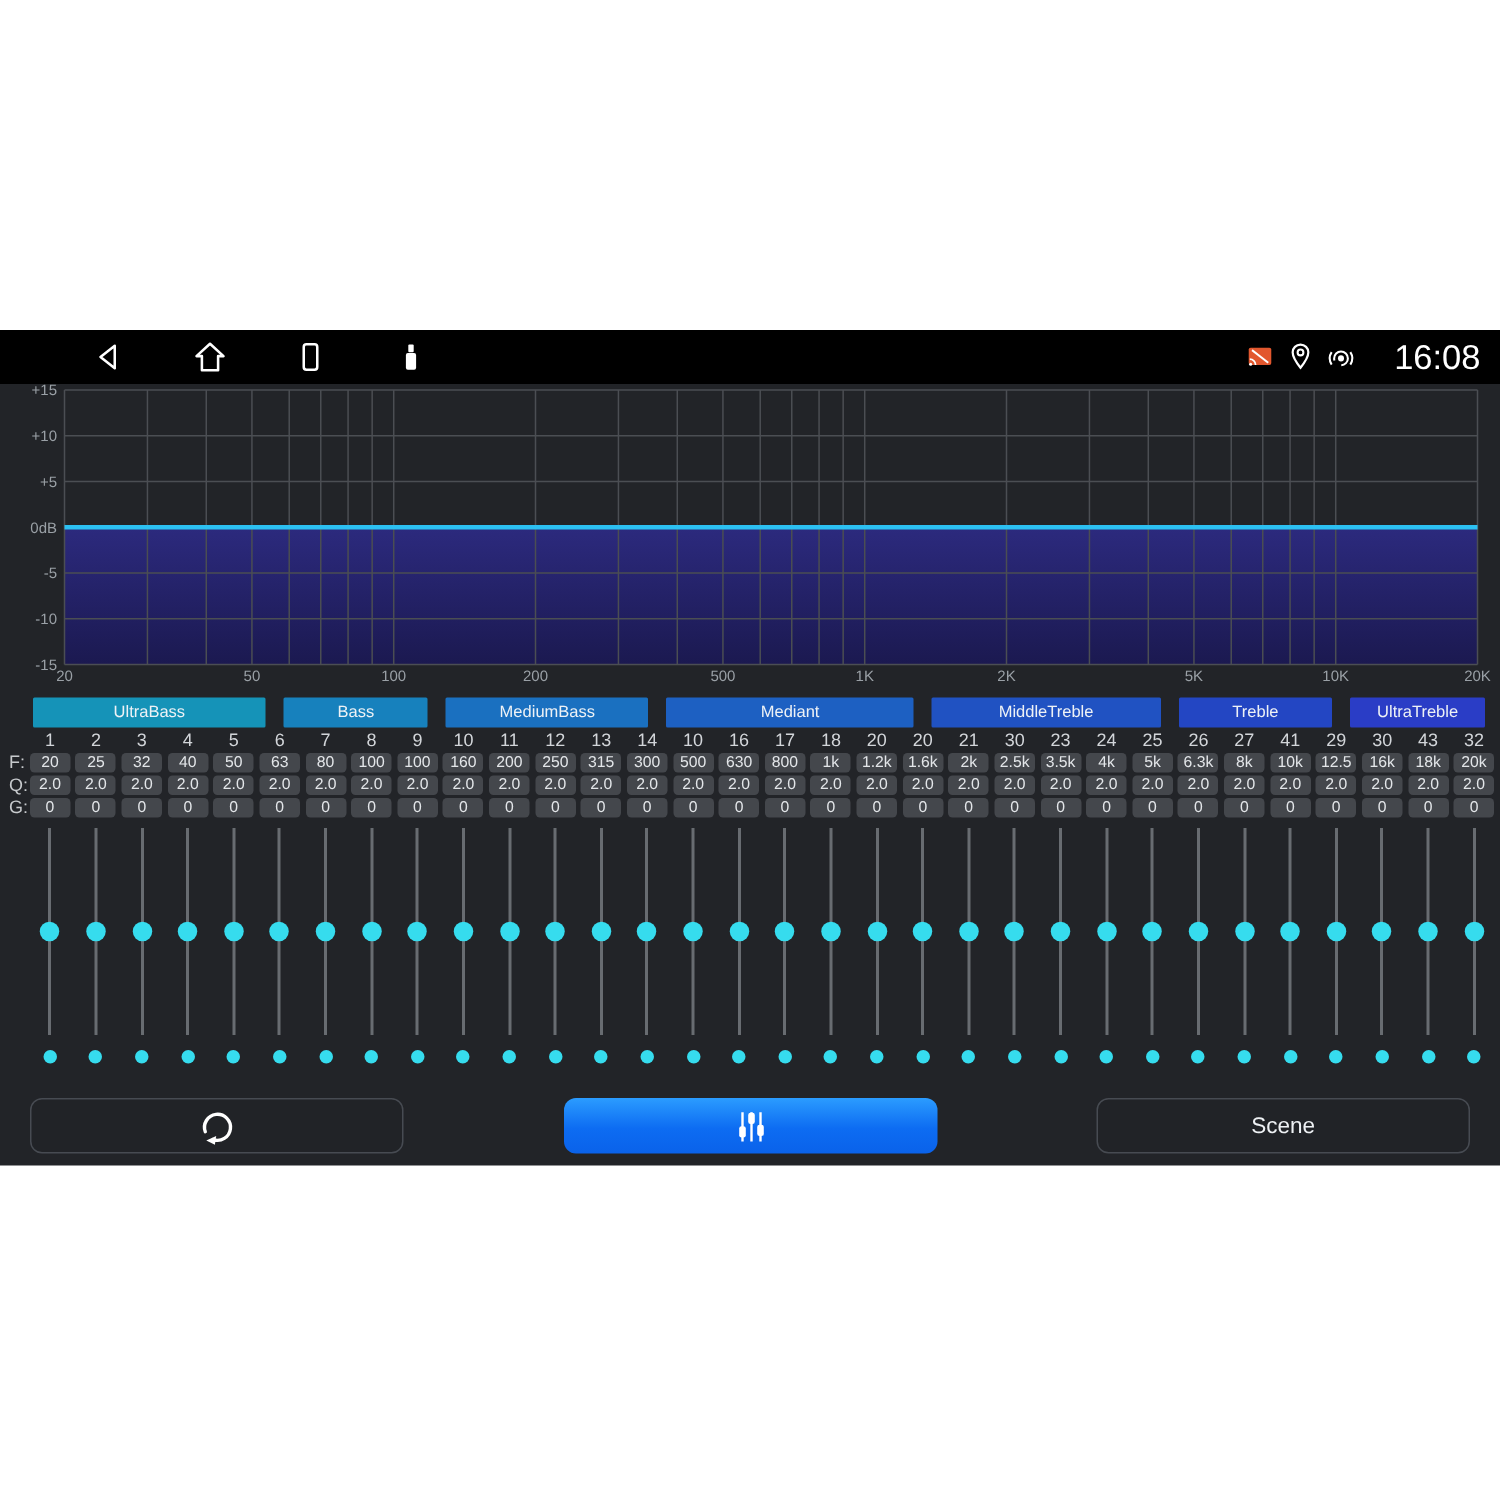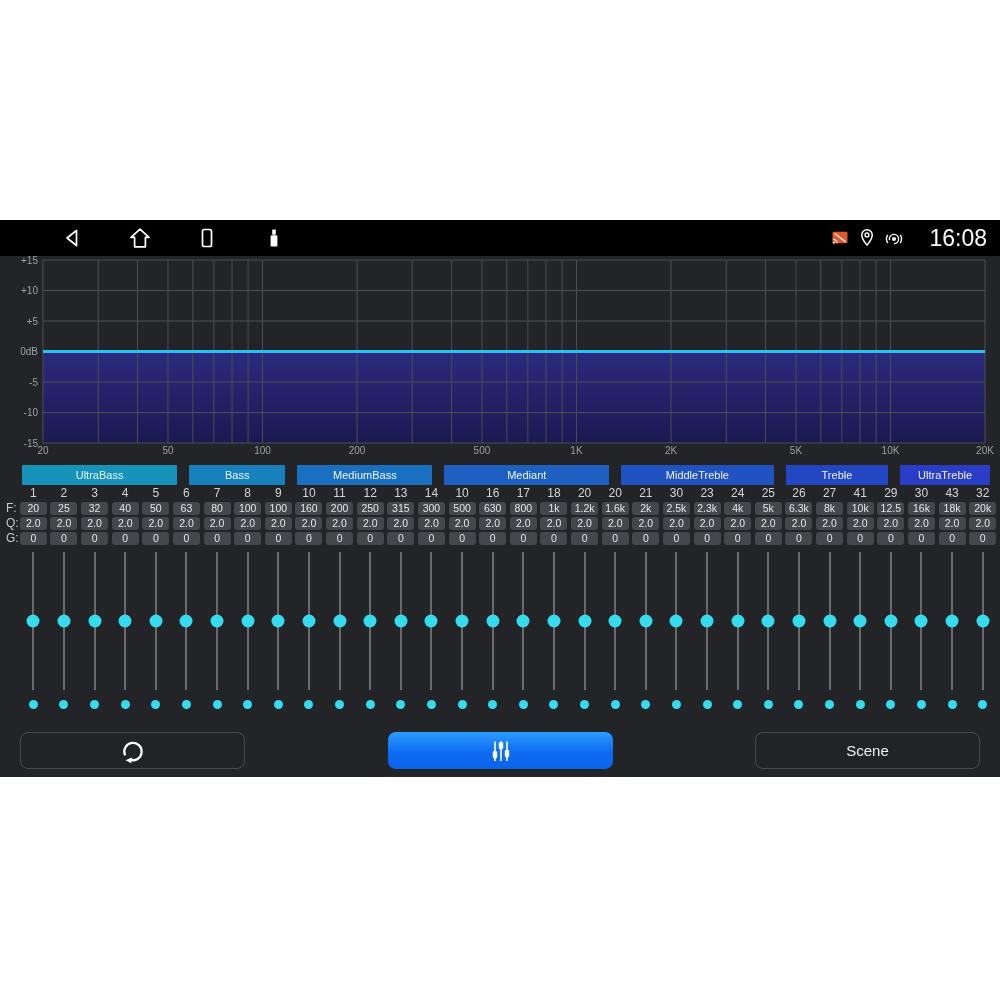--- a/index.html
+++ b/index.html
@@ -44,21 +44,21 @@
   .sl-track{position:absolute;left:50%;top:0;bottom:0;width:2px;margin-left:-1px;background:#686c71;}
   .sl-knob{position:absolute;left:50%;width:13px;height:13px;border-radius:50%;
            transform:translate(-50%,-50%);}
   .dots{position:absolute;top:480px;left:18px;width:980px;height:10px;display:grid;
         grid-template-columns:repeat(32,1fr);}
   .dot{width:9px;height:9px;border-radius:50%;margin:0 auto;}
 
   
   .button-bar{position:absolute;top:512px;left:0;width:1000px;padding:0 20px;
               box-sizing:border-box;display:flex;justify-content:space-between;}
-  .btn{width:225px;height:37px;border-radius:8px;background:#212327;border:1px solid #474b52;
+  .btn{width:249px;height:37px;border-radius:8px;background:#212327;border:1px solid #474b52;
        color:#eef1f4;font-size:15px;display:flex;align-items:center;justify-content:center;
        font-family:"Liberation Sans",sans-serif;padding:1px;cursor:pointer;}
   .btn.primary{background:linear-gradient(180deg,#2b9cff 0%,#0d6cf2 55%,#0a62ea 100%);border:none;}
   .btn svg{display:block;}
 </style>
 </head>
 <body>
 
 <div class="screen">
 
@@ -336,21 +336,21 @@
     <div class="ch-box ch-g">0</div>
   </div>
       <div class="ch-col">
     <div class="ch-num">30</div>
     <div class="ch-box ch-f">2.5k</div>
     <div class="ch-box ch-q">2.0</div>
     <div class="ch-box ch-g">0</div>
   </div>
       <div class="ch-col">
     <div class="ch-num">23</div>
-    <div class="ch-box ch-f">2.3k</div>
+    <div class="ch-box ch-f">3.5k</div>
     <div class="ch-box ch-q">2.0</div>
     <div class="ch-box ch-g">0</div>
   </div>
       <div class="ch-col">
     <div class="ch-num">24</div>
     <div class="ch-box ch-f">4k</div>
     <div class="ch-box ch-q">2.0</div>
     <div class="ch-box ch-g">0</div>
   </div>
       <div class="ch-col">

